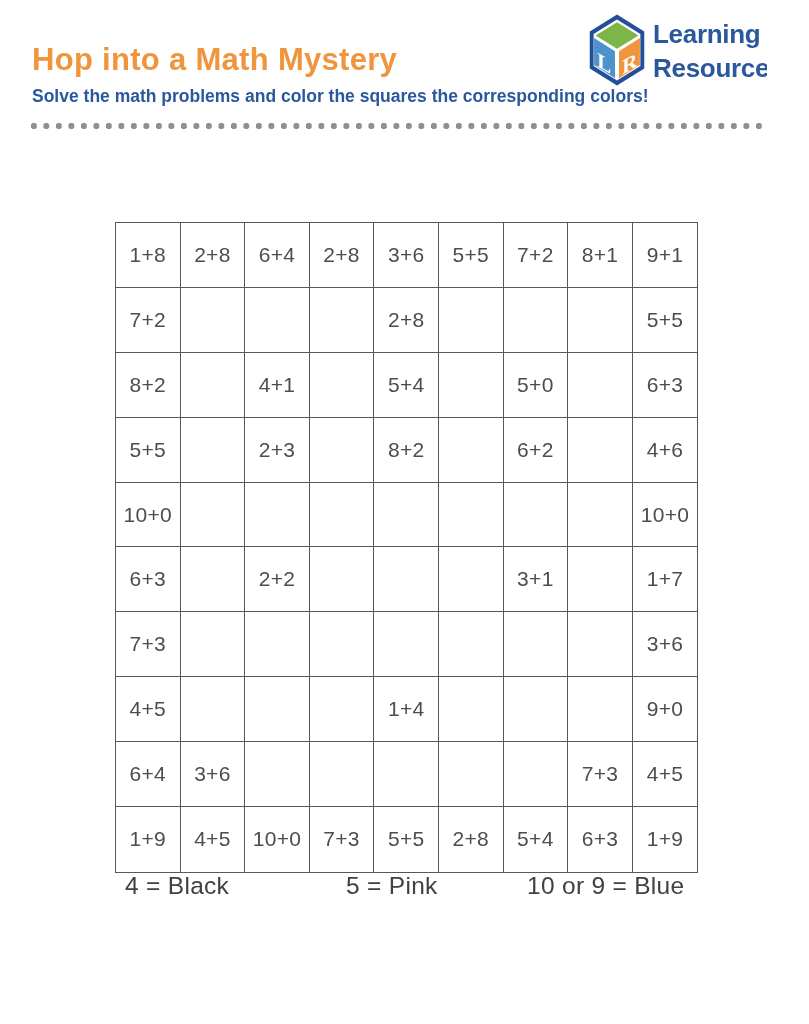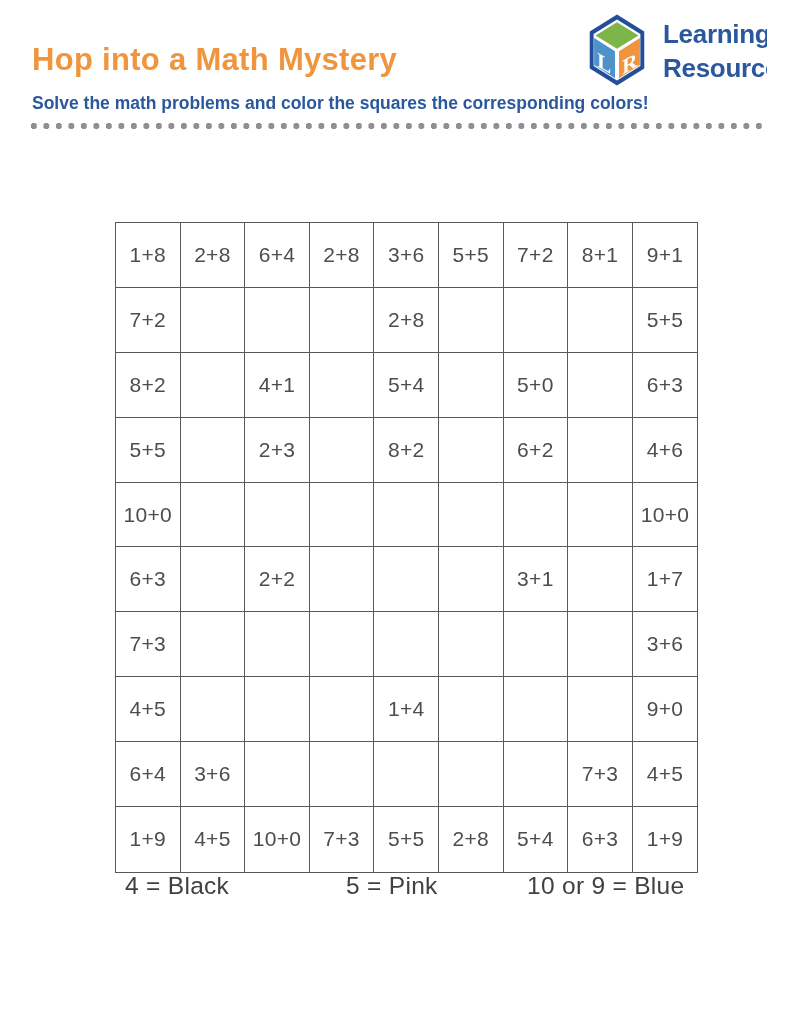--- a/index.html
+++ b/index.html
@@ -24,33 +24,32 @@
     letter-spacing: 0.3px;
     color: var(--title-orange);
   }
   .subtitle {
     position: absolute;
     left: 32px;
     top: 86px;
     font-size: 17.5px;
     font-weight: bold;
     color: var(--brand-blue);
-    margin-top: 7px;
   }
 
   .logo {
     position: absolute;
     left: 588px;
     top: 13px;
     display: flex;
     align-items: flex-start;
   }
   .cube { width: 58px; height: 74px; }
   .brand {
-    margin-left: 17px;
+    margin-left: 7px;
     margin-top: 7px;
     color: var(--brand-blue);
     font-weight: bold;
     font-size: 26px;
     line-height: 28px;
     letter-spacing: -0.3px;
     white-space: nowrap;
   }
   .brand sup { font-size: 10px; vertical-align: 12px; }
 

